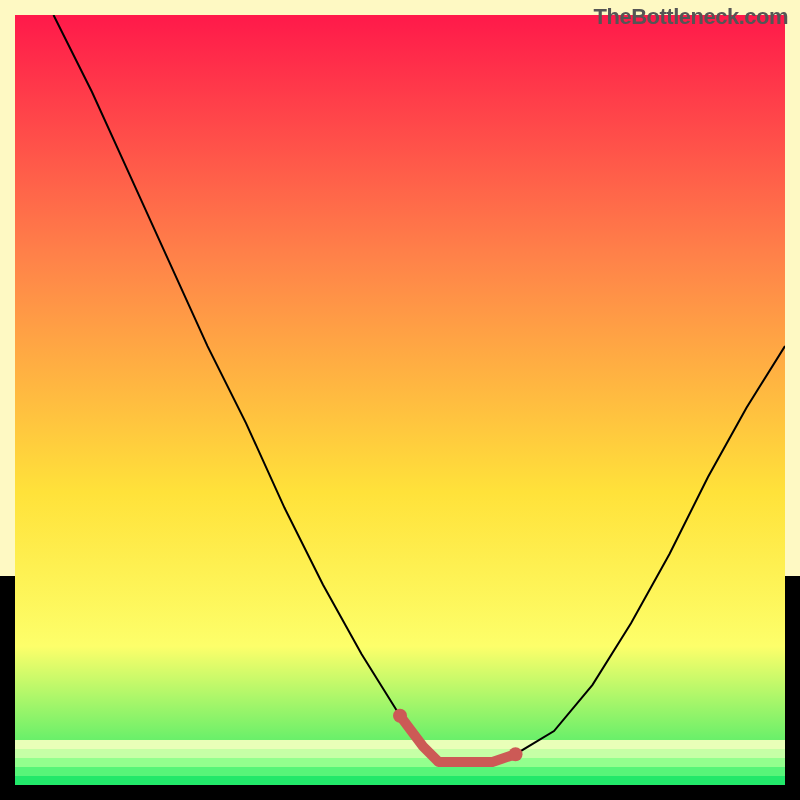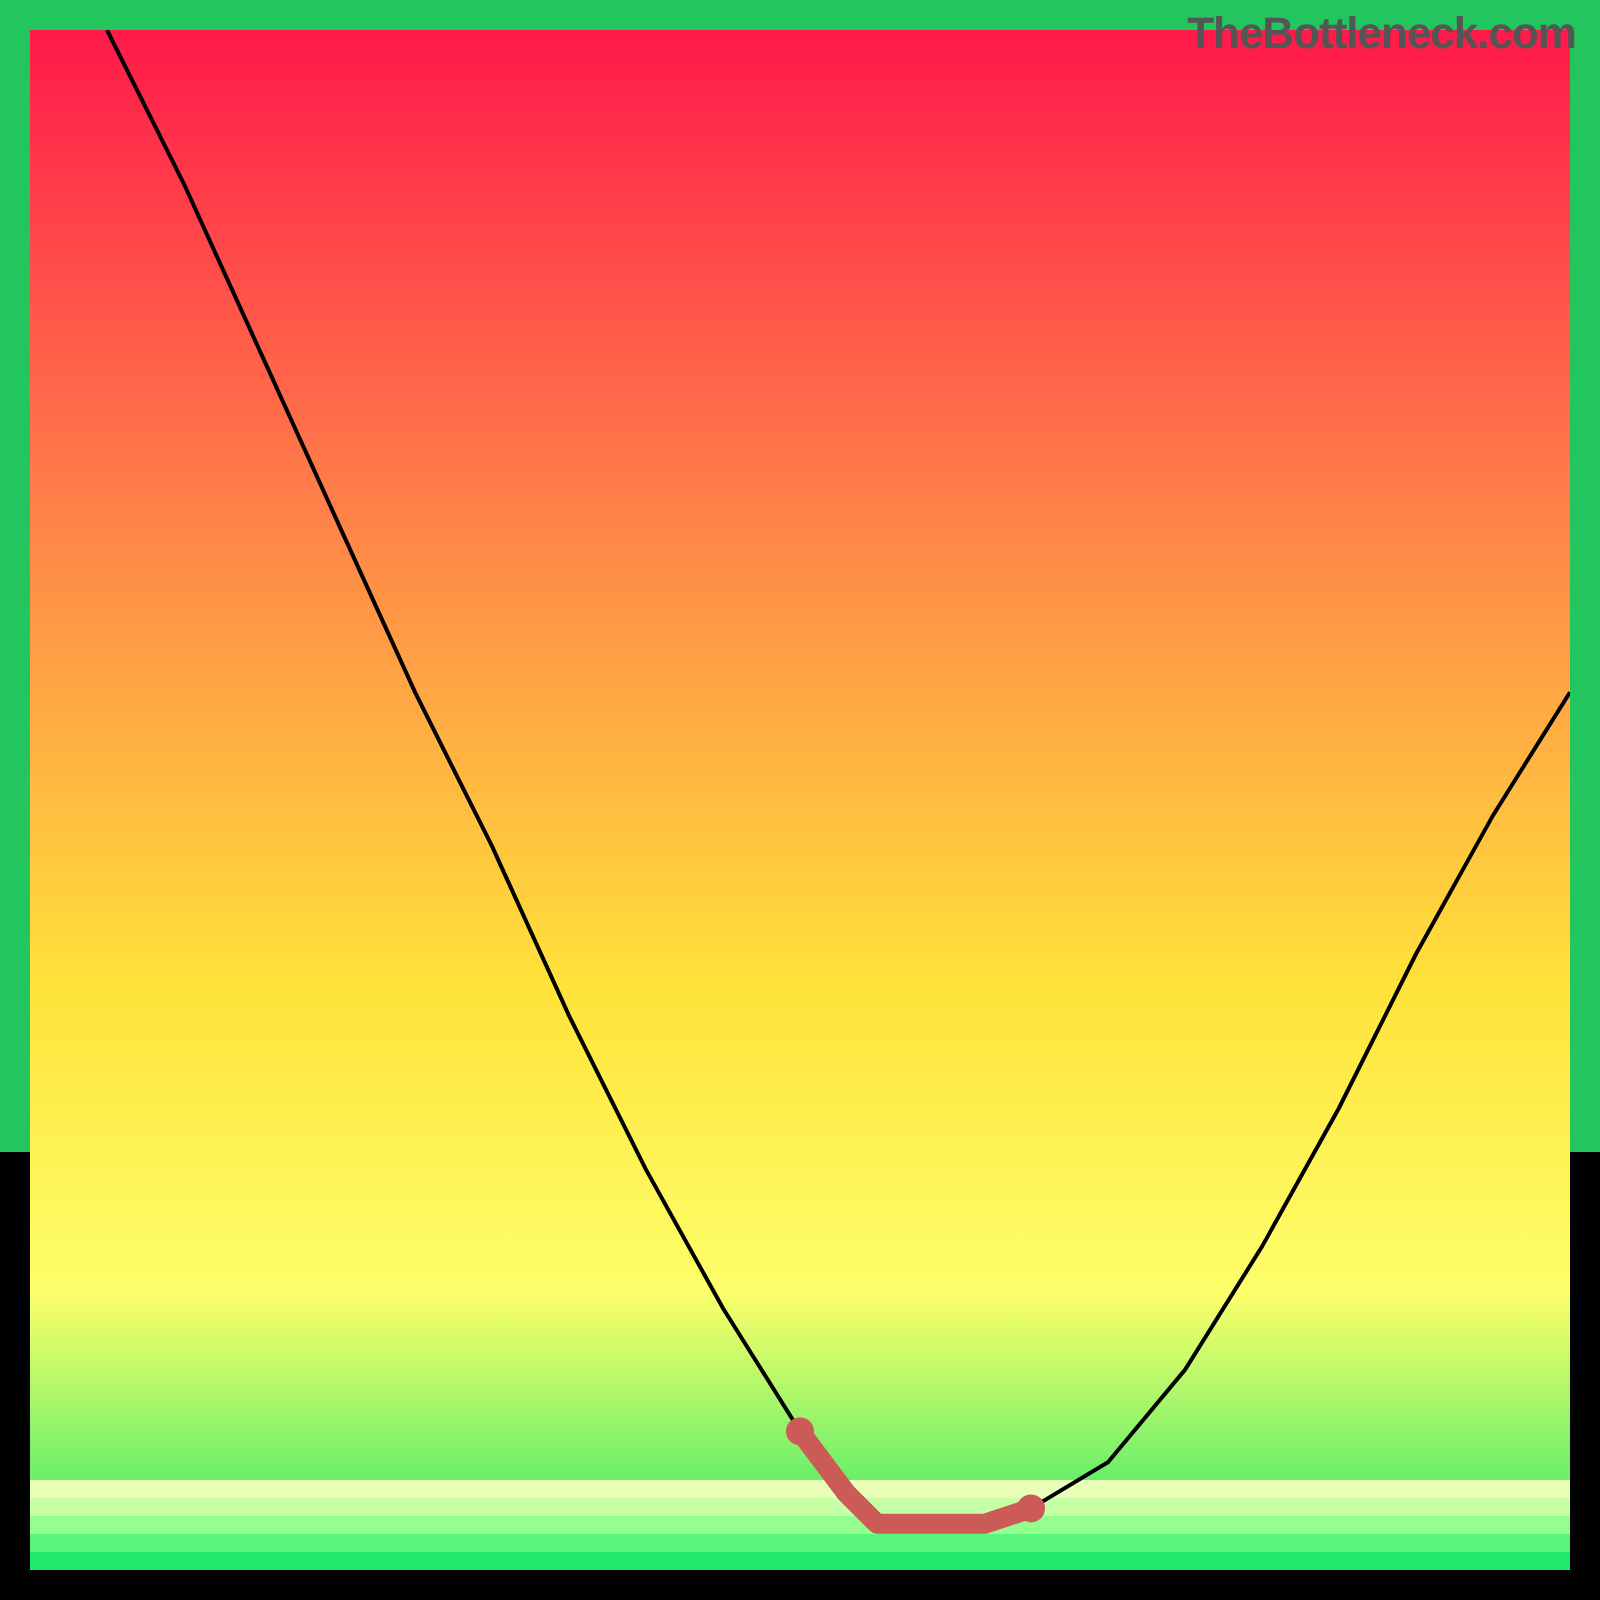--- a/index.html
+++ b/index.html
@@ -7,21 +7,21 @@
     padding: 0;
     width: 800px;
     height: 800px;
     background: #000;
     overflow: hidden;
   }
   .frame {
     position: relative;
     width: 800px;
     height: 576px;
-    background: #22c55e;
+    background: #fef9c3;
   }
   .plot-area {
     position: absolute;
     left: 15px;
     top: 15px;
     width: 770px;
     height: 770px;
     overflow: hidden;
   }
   .watermark {

